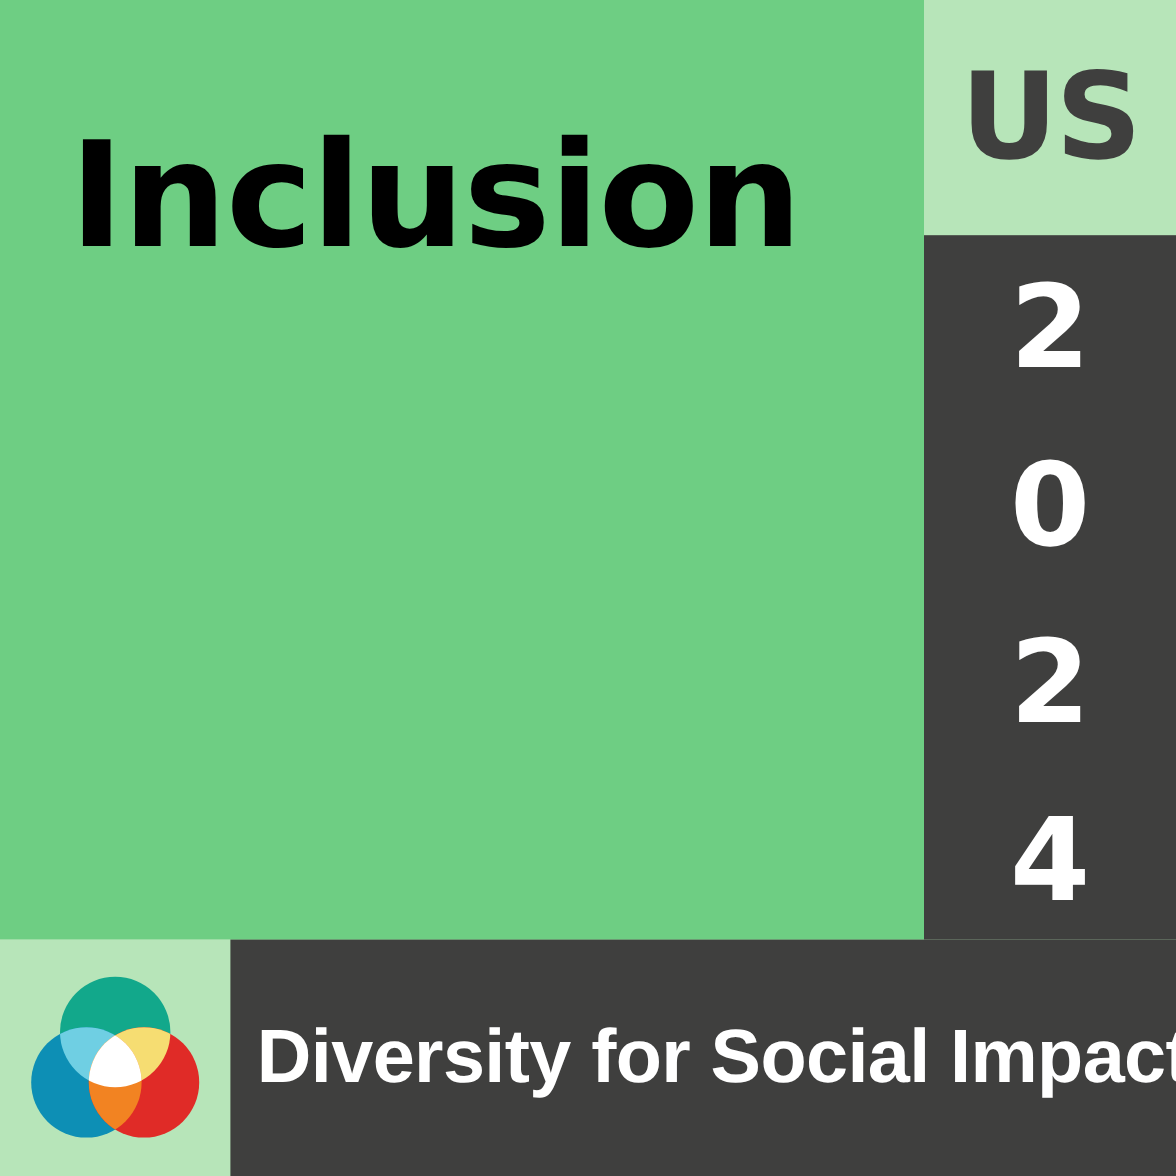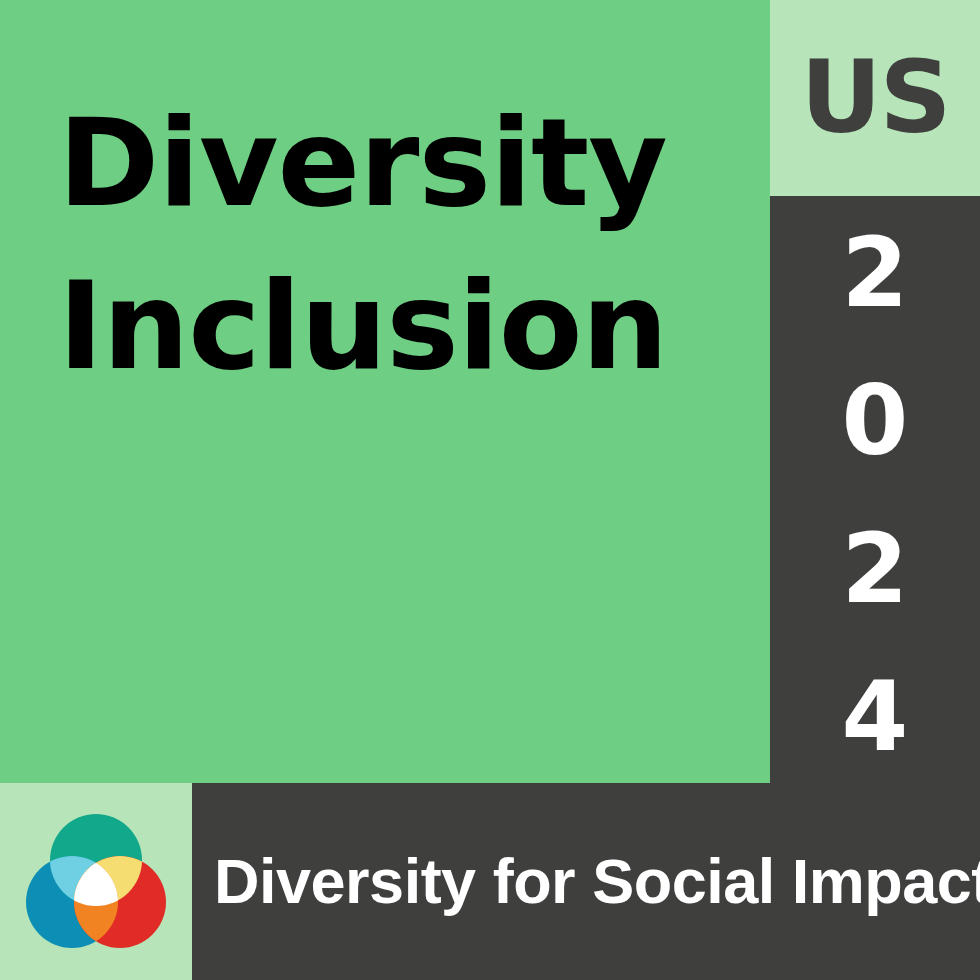--- a/index.html
+++ b/index.html
@@ -180,21 +180,20 @@
 
 <div id="poster">
 
   <div class="panel-green-main"></div>
   <div class="panel-light-top-right"></div>
   <div class="panel-dark-right"></div>
   <div class="panel-light-bottom-left"></div>
   <div class="panel-dark-bottom"></div>
 
   <div class="headline">
-    <span class="headline-line">Diversity</span>
     <span class="headline-line">Inclusion</span>
   </div>
 
   <div class="country-badge">
     <span class="country-badge-label">US</span>
   </div>
 
   <div class="year-column">
     <span class="year-digit">2</span>
     <span class="year-digit">0</span>

